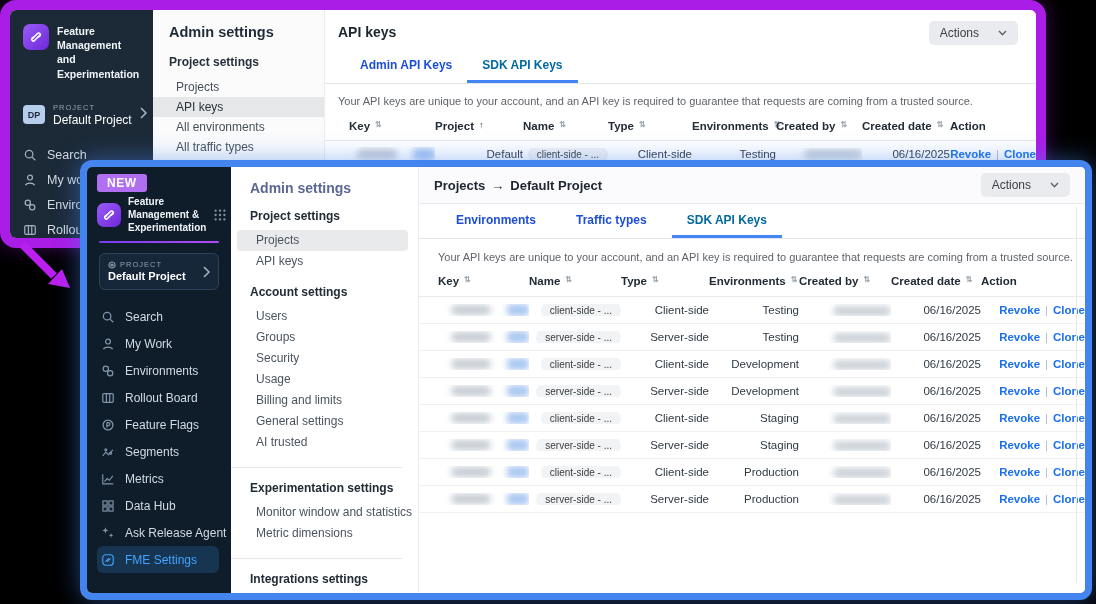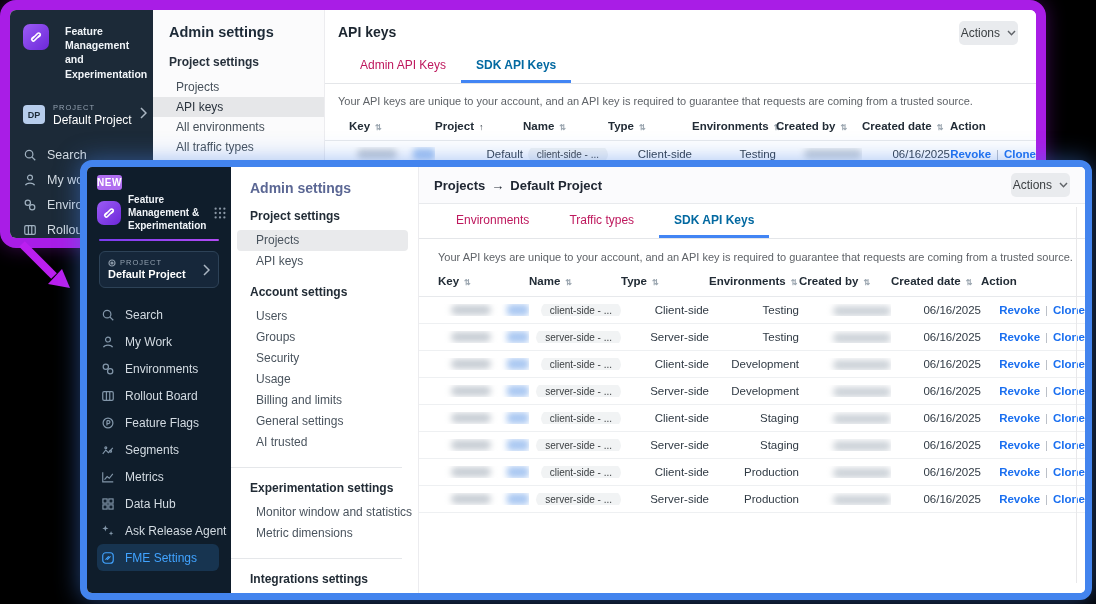--- a/index.html
+++ b/index.html
@@ -33,46 +33,46 @@
   .sort.sorted::after { content:"↑"; font-size:9px; }
   .pill {
     background:#f1f3f4; border-radius:10px; padding:3px 9px;
     font-size:10px; color:#3c4043; white-space:nowrap;margin-top:29px;
   }
   .blur { display:inline-block; border-radius:5px; filter:blur(3px); vertical-align:middle; }
   .blur-gray { width:40px; height:10px; background:#c7cdd4; }
   .blur-wide { width:58px; height:10px; background:#ccd2d8; }
   .blur-blue { width:22px; height:12px; background:#aac8f2; margin-left:16px; border-radius:4px; }
   .btn-actions {
-    display:flex; align-items:center; gap:7px;
-    background:#e9ebee; border-radius:5px; padding:5px 2px;
+    display:flex; align-items:center; gap:19px;
+    background:#e9ebee; border-radius:5px; padding:5px 11px;
     font-size:12px; color:#3c4043; cursor:pointer; white-space:nowrap;
   }
   .caret { width:9px; height:6px; }
   .tabs { display:flex; border-bottom:1px solid #e4e6e9; }
   .tab {
-    padding:7px 15px 8px; font-size:12px; color:#be185d; cursor:pointer;
-    border-bottom:3px solid transparent; white-space:nowrap;
+    padding:7px 15px 8px; font-size:12px; color:#1d4ed8; cursor:pointer;
+    border-bottom:3px solid transparent; white-space:nowrap;font-weight:bold;
   }
   .tab.active { color:#0369a1; font-weight:bold; border-bottom-color:#4285f4; }
   .desc { font-size:11px; color:#5f6368; white-space:nowrap; }
   .thead, .trow { display:grid; align-items:center; }
   .thead { font-size:11.5px; font-weight:bold; color:#222c36; border-bottom:1px solid #e7e9ec; }
-  .th { display:flex; align-items:flex-end; }
+  .th { display:flex; align-items:flex-start; }
   .trow { height:26px; border-bottom:1px solid #eef0f2; font-size:11.5px; color:#303a44;text-align:right; }
   .td { white-space:nowrap; overflow:hidden; }
   .td a { color:#1a6ff0; font-weight:bold; text-decoration:none; cursor:pointer; font-size:11.5px; }
   .pipe { color:#b6bcc4; margin:0 5px; }
 
   
   .bw-sidebar {
     width:143px; flex:none; background:#1c2a38; color:#dfe6ec;
     padding:14px 0 0 13px; position:relative;
   }
-  .bw-logo { display:flex; gap:16px; align-items:flex-start; }
+  .bw-logo { display:flex; gap:8px; align-items:flex-start; }
   .logo-mark {
     width:26px; height:26px; border-radius:7px; flex:none;
     background:linear-gradient(135deg,#9b5cf6,#6d28d9);
     display:flex; align-items:center; justify-content:center;
   }
   .logo-mark svg { width:16px; height:16px; }
   .bw-brand { font-size:10.5px; font-weight:bold; line-height:1.35; color:#f0f4f8; }
   .bw-project { display:flex; gap:8px; align-items:center; margin-top:22px; position:relative; }
   .dp-badge {
     width:22px; height:19px; border-radius:4px; background:#b7cdec; color:#1c2a38;
@@ -107,22 +107,22 @@
   .bw-main .desc { padding:11px 0 0 13px; }
   .bw-main .thead { grid-template-columns:86px 88px 85px 84px 84px 86px 88px 1fr; padding:13px 0 8px 24px; }
   .bw-main .trow { grid-template-columns:86px 88px 85px 84px 84px 86px 88px 1fr; padding-left:24px; }
 
   
   .fw-sidebar {
     width:144px; flex:none; background:#0f1d2b; color:#c2cdd8;
     padding:5px 0 0 10px; position:relative;
   }
   .new-badge {
-    display:inline-block; background:#b06ef0; color:#fff; font-size:10px; font-weight:bold;
-    letter-spacing:.5px; border-radius:3px; padding:2px 0; margin:2px 0 3px;
+    display:inline-block; background:#b06ef0; color:#fff; font-size:12px; font-weight:bold;
+    letter-spacing:.5px; border-radius:3px; padding:2px 10px; margin:2px 0 3px;
   }
   .fw-logo { display:flex; gap:7px; align-items:center; }
   .fw-logo .logo-mark { width:24px; height:24px; }
   .fw-brand { font-size:10px; font-weight:bold; line-height:1.3; color:#f0f4f8; width:76px; }
   .grid-icn { color:#8a97a5; margin-left:2px; cursor:pointer; }
   .fw-rule { height:2px; border-radius:1px; background:linear-gradient(90deg,#7a3bf0,#b14bf4); margin:7px 12px 0 2px; }
   .fw-project {
     margin:10px 12px 0 2px; border:1px solid #2d4257; background:#16273a;
     border-radius:6px; padding:6px 8px 7px; position:relative; cursor:pointer;
   }

